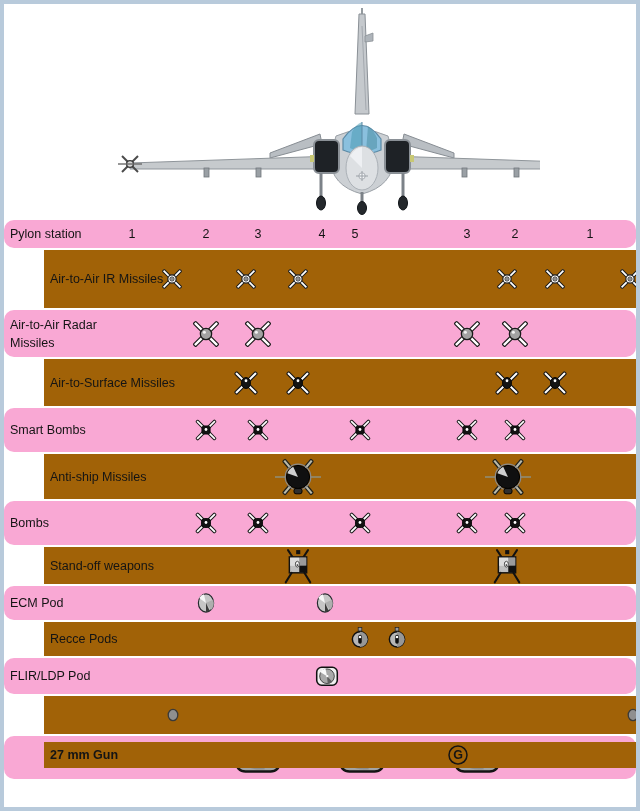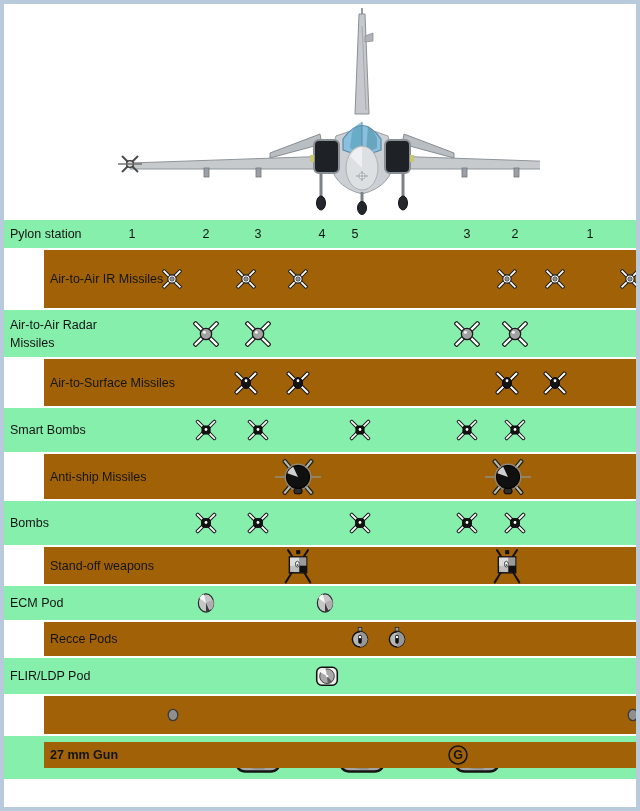--- a/index.html
+++ b/index.html
@@ -9,21 +9,21 @@
     overflow:hidden;
   }
   .frame-border{
     position:absolute;inset:0;border:4px solid #b8cadb;pointer-events:none;z-index:50;
   }
   .aircraft-area{position:absolute;left:100px;top:6px;width:440px;height:212px;}
   .table-area{position:absolute;left:4px;top:0;width:632px;height:811px;}
   .row{
     position:absolute;left:0;width:632px;box-sizing:border-box;
   }
-  .row.gray{background:#86efac;}
+  .row.gray{background:#f9a8d4;border-radius:10px;}
   .row.white{background:#a16207;margin-left:40px;}
   .row-label{
     position:absolute;left:6px;top:50%;transform:translateY(-50%);
     width:132px;font-size:12.5px;line-height:1.45;color:#141414;letter-spacing:0;
   }
   .hdr-num{
     position:absolute;top:50%;transform:translate(-50%,-50%);
     font-size:12.5px;color:#141414;
   }
   .icon-slot{

